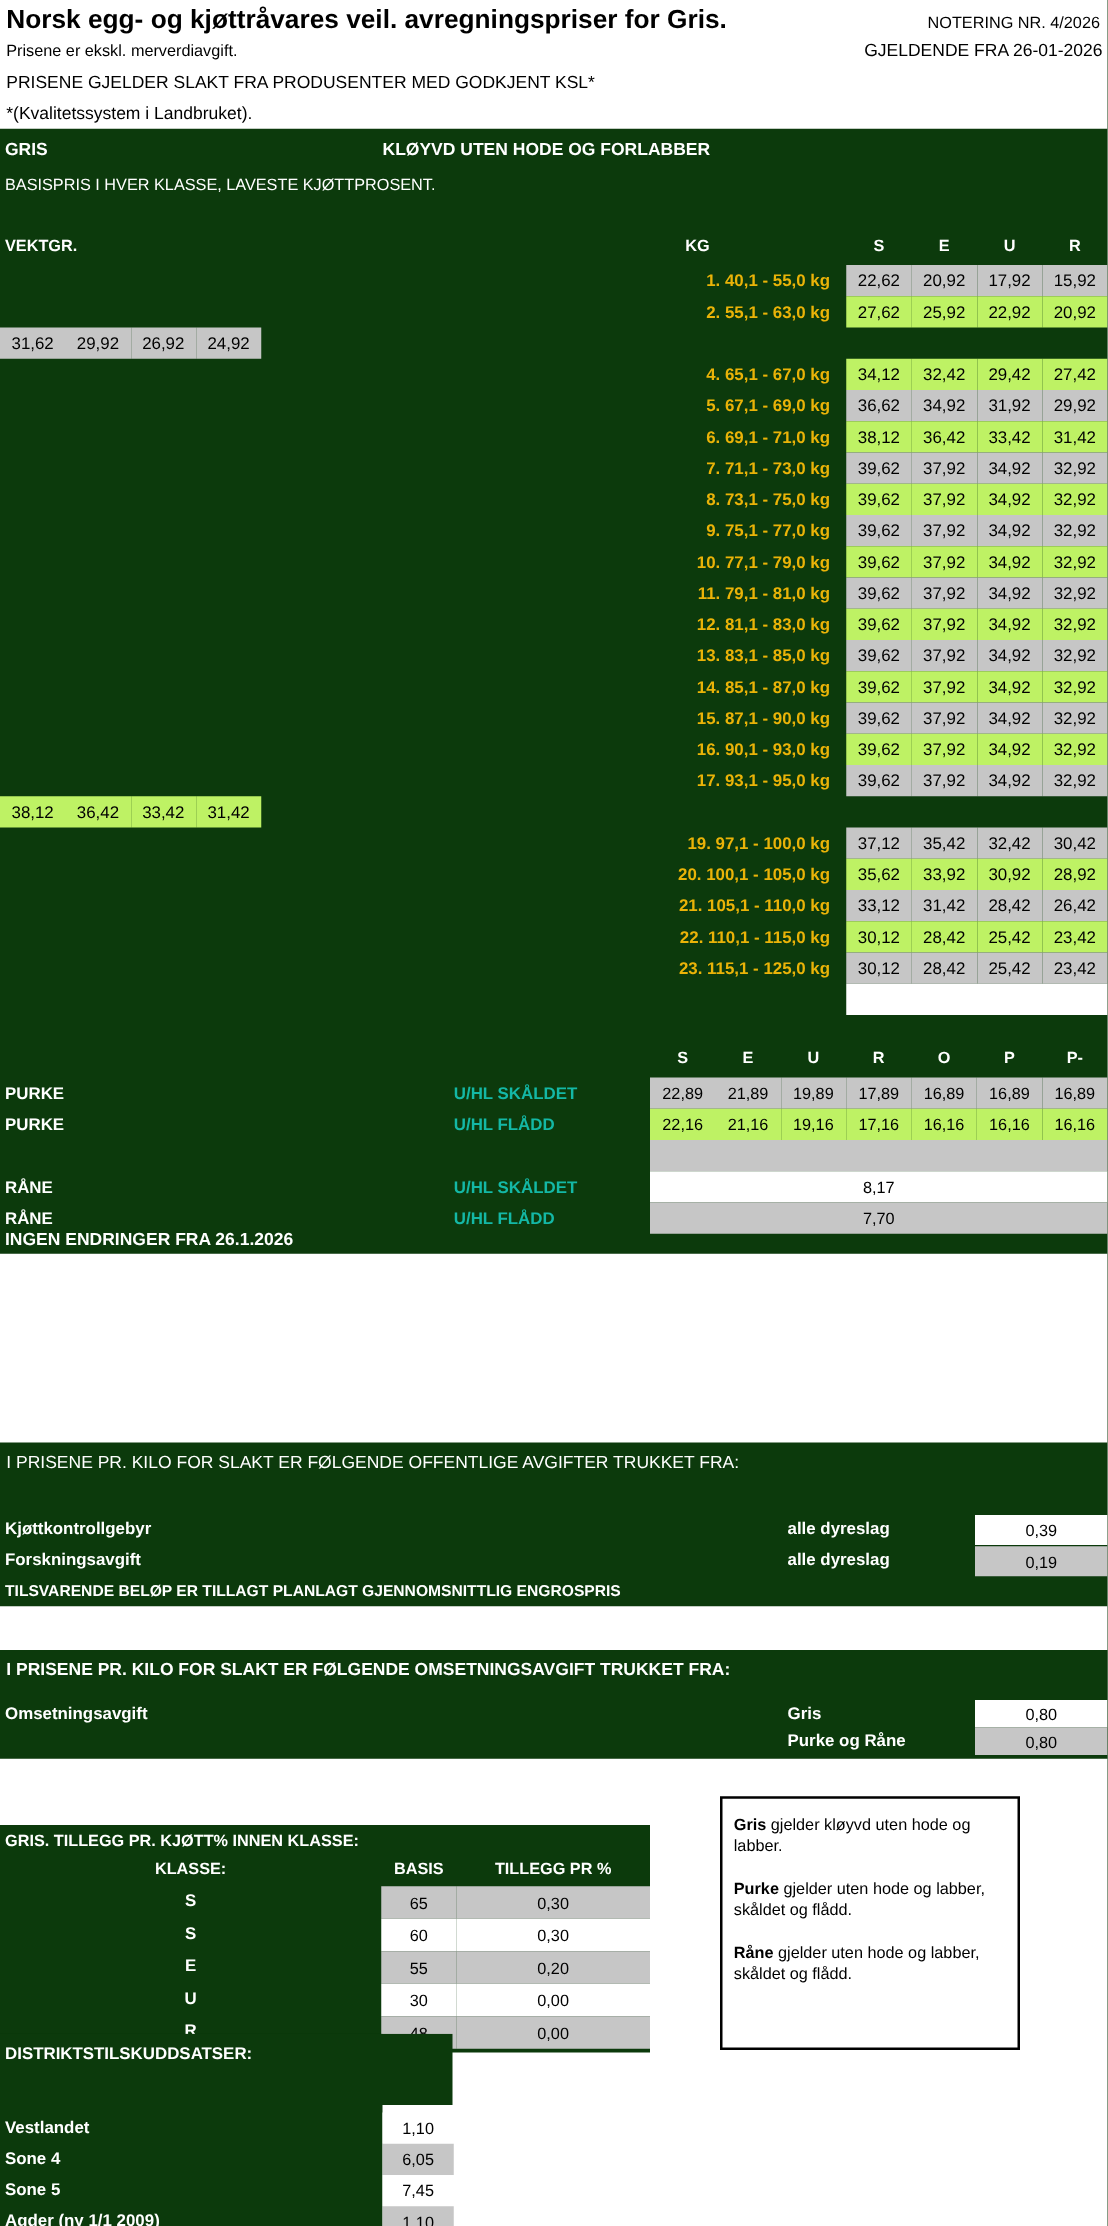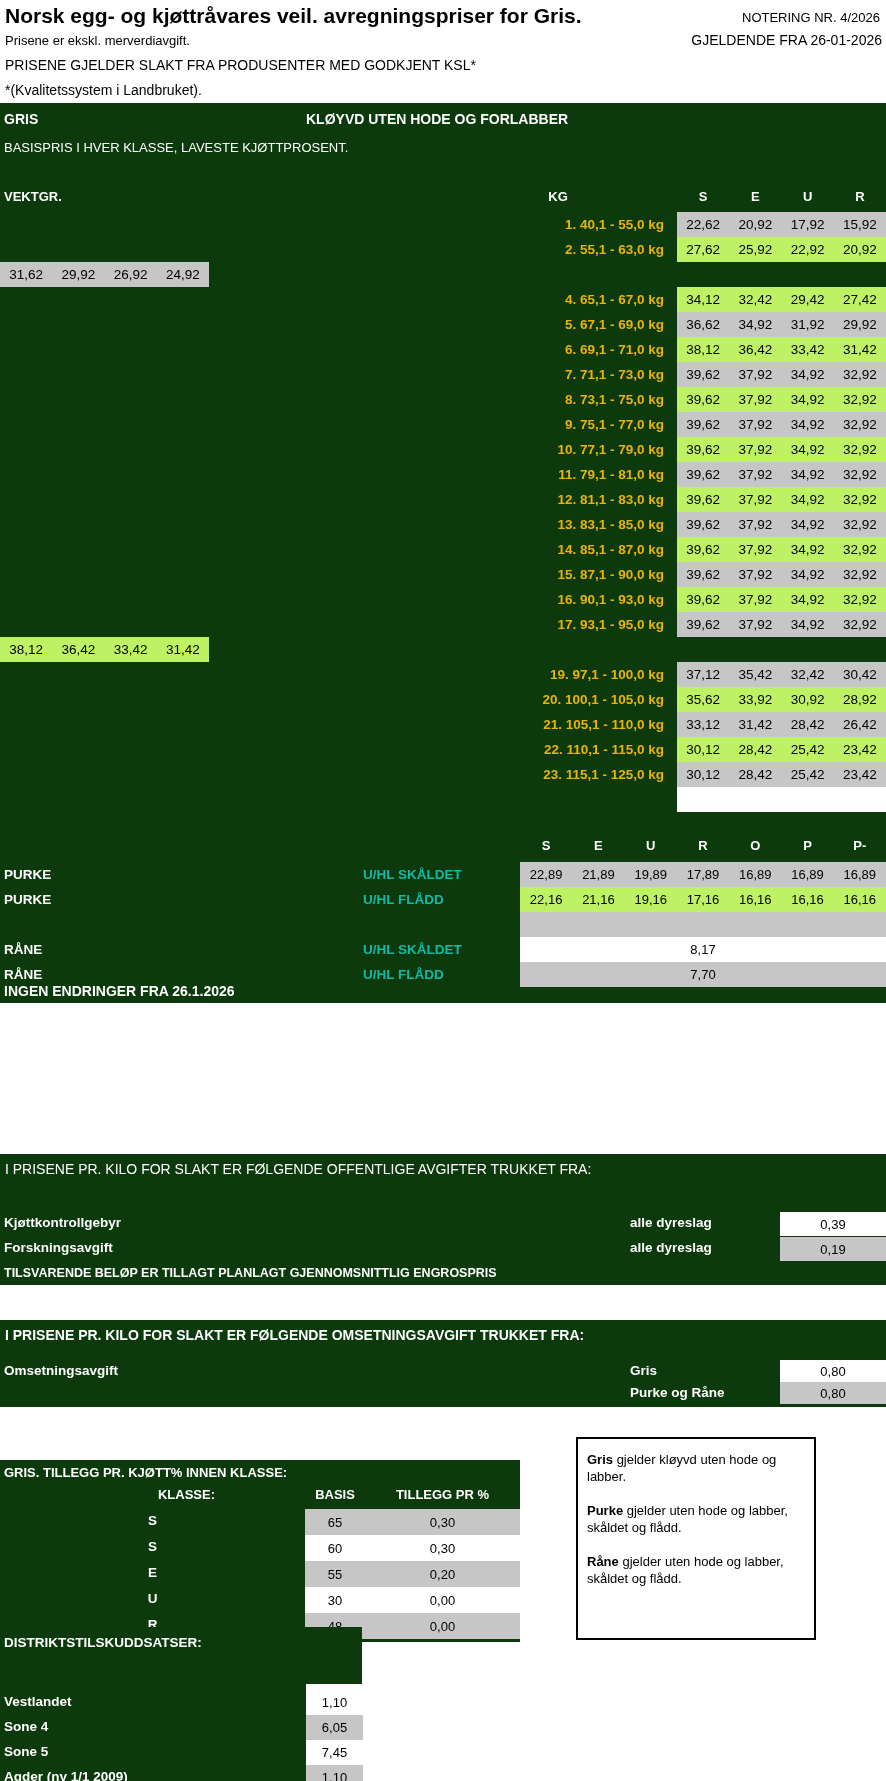--- a/index.html
+++ b/index.html
@@ -58,21 +58,21 @@
   #b2-note{top:112px;left:4px;font-size:12.5px;font-weight:bold;}
   
   #block3{top:1320px;left:0;width:886px;height:87px;padding-left:12px;}
   #b3-title{top:7px;left:5px;font-size:14px;font-weight:bold;}
   .omsrow{left:0;width:886px;height:22px;}
   .oms-cell{position:absolute;left:780px;top:0;width:106px;height:22px;display:flex;
             align-items:center;justify-content:center;font-size:13px;color:#000;}
   
   #block4{top:1437px;left:0;width:520px;height:182px;margin-top:23px;}
   #b4-title{top:5px;left:4px;font-size:13px;font-weight:bold;}
-  #b4-klasse{top:27px;left:0;width:305px;text-align:center;font-size:13px;font-weight:bold;padding-left:34px;}
+  #b4-klasse{top:27px;left:0;width:305px;text-align:center;font-size:13px;font-weight:bold;}
   #b4-basis{top:27px;left:305px;width:60px;text-align:center;font-size:13px;font-weight:bold;}
   #b4-tillegg{top:27px;left:365px;width:155px;text-align:center;font-size:13px;font-weight:bold;}
   .tilrow{left:0;width:520px;height:26px;}
   .til-class{position:absolute;left:0;top:4px;width:305px;text-align:center;
              font-size:13.5px;font-weight:bold;color:#fff;}
   .til-cells{position:absolute;left:305px;top:0;width:215px;height:26px;display:flex;}
   .til-basis{width:60px;display:flex;align-items:center;justify-content:center;font-size:13px;color:#000;}
   .til-pct{width:155px;display:flex;align-items:center;justify-content:center;font-size:13px;color:#000;}
   
   #infobox{top:1437px;left:576px;width:240px;height:203px;background:#fff;

